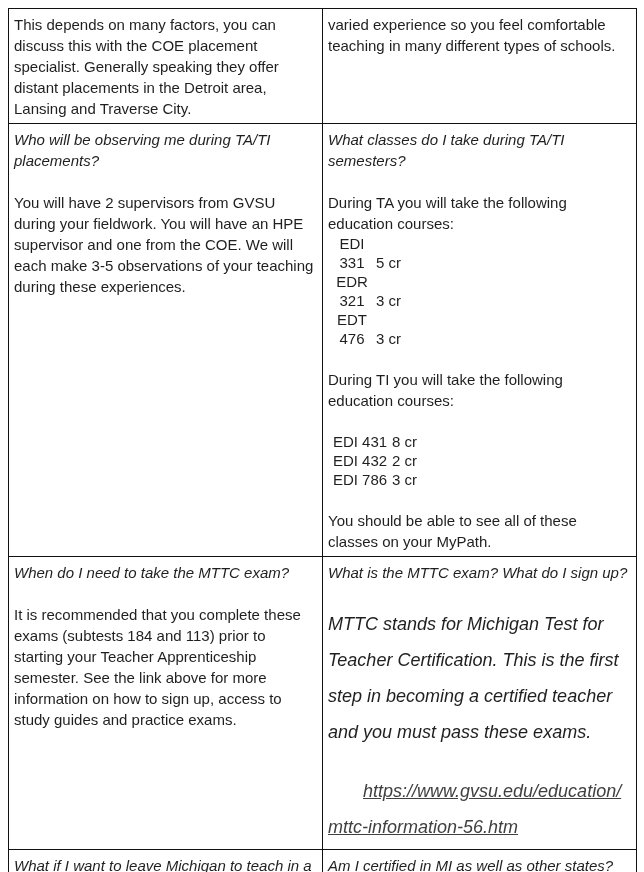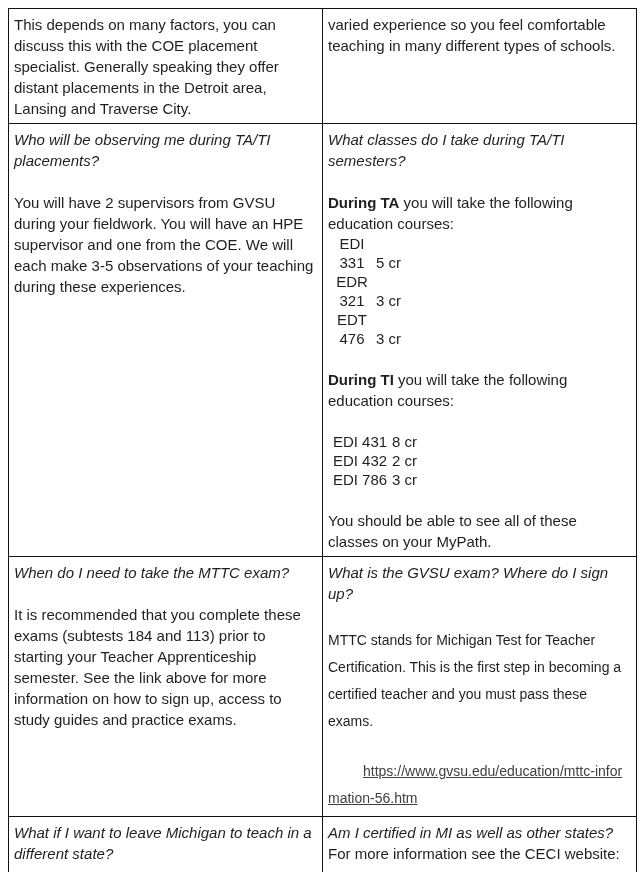--- a/index.html
+++ b/index.html
@@ -27,22 +27,22 @@
     width: 314px;
   }
   tr.r1 { height: 112px; }
   tr.r2 { height: 336px; }
   tr.r3 { height: 239px; }
   tr.r4 { height: 136px; }
   p { margin: 0; }
   .q { font-style: italic; }
   .sp { margin-top: 21px; }      
   .sp-big { margin-top: 23px; }
-  b { font-weight: 700; }
-  .big { font-size: 14px; line-height: 27px; }
+  b { font-weight: 400; }
+  .big { font-size: 18px; line-height: 36px; font-style: italic; }
   .link {
     color: #404040;
     text-decoration: underline;
     word-break: break-all;
     cursor: pointer;
     margin-left: 35px;
   }
   .course-line { line-height: 19px; }
   .course-code { display: inline-block; text-align: center; }
   .ta-list .course-code { width: 48px; }
@@ -84,21 +84,21 @@
       <p class="sp">You should be able to see all of these classes on your MyPath.</p>
     </td>
   </tr>
 
   <tr class="r3">
     <td>
       <p class="q">When do I need to take the MTTC exam?</p>
       <p class="sp">It is recommended that you complete these exams (subtests 184 and 113) prior to starting your Teacher Apprenticeship semester. See the link above for more information on how to sign up, access to study guides and practice exams.</p>
     </td>
     <td>
-      <p class="q">What is the GVSU exam? Where do I sign up?</p>
+      <p class="q">What is the MTTC exam? What do I sign up?</p>
       <p class="big sp-big">MTTC stands for Michigan Test for Teacher Certification. This is the first step in becoming a certified teacher and you must pass these exams.</p>
       <p class="big sp-big"><a class="link">https://www.gvsu.edu/education/mttc-information-56.htm</a></p>
     </td>
   </tr>
 
   <tr class="r4">
     <td>
       <p class="q">What if I want to leave Michigan to teach in a different state?</p>
 
     </td>

